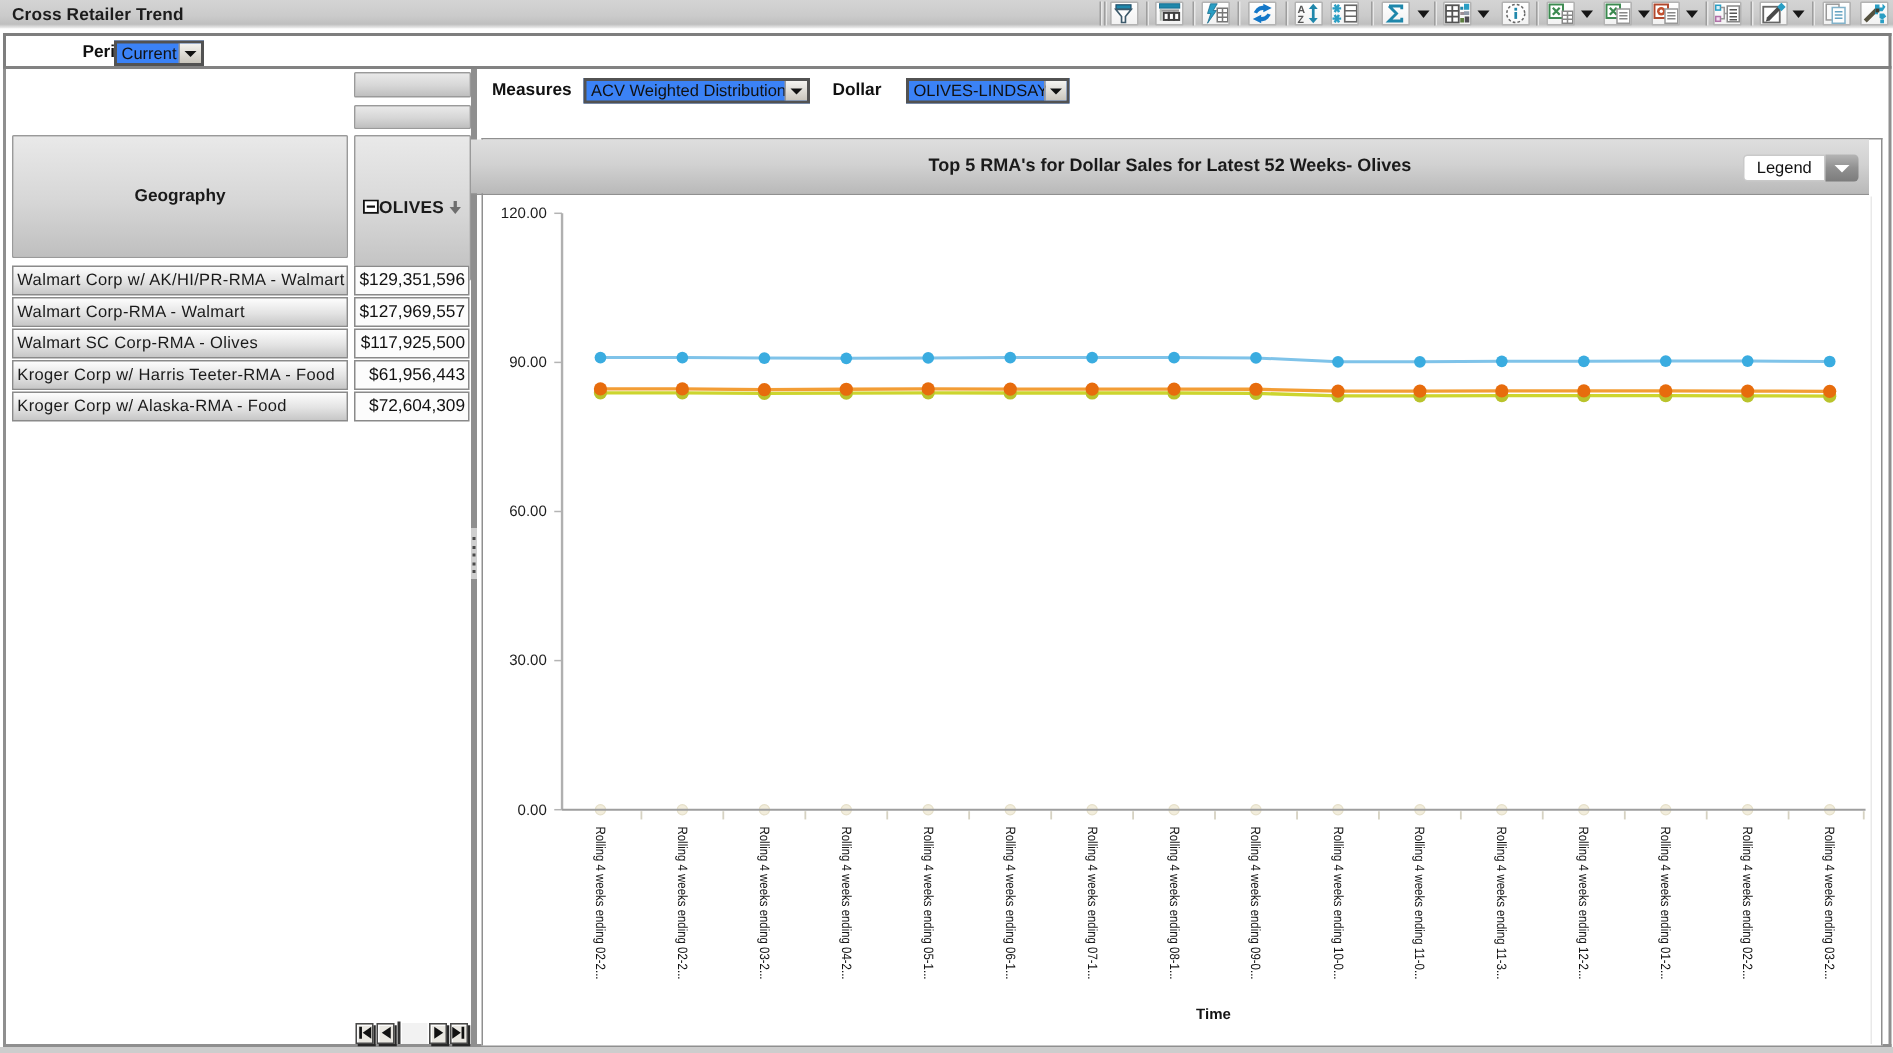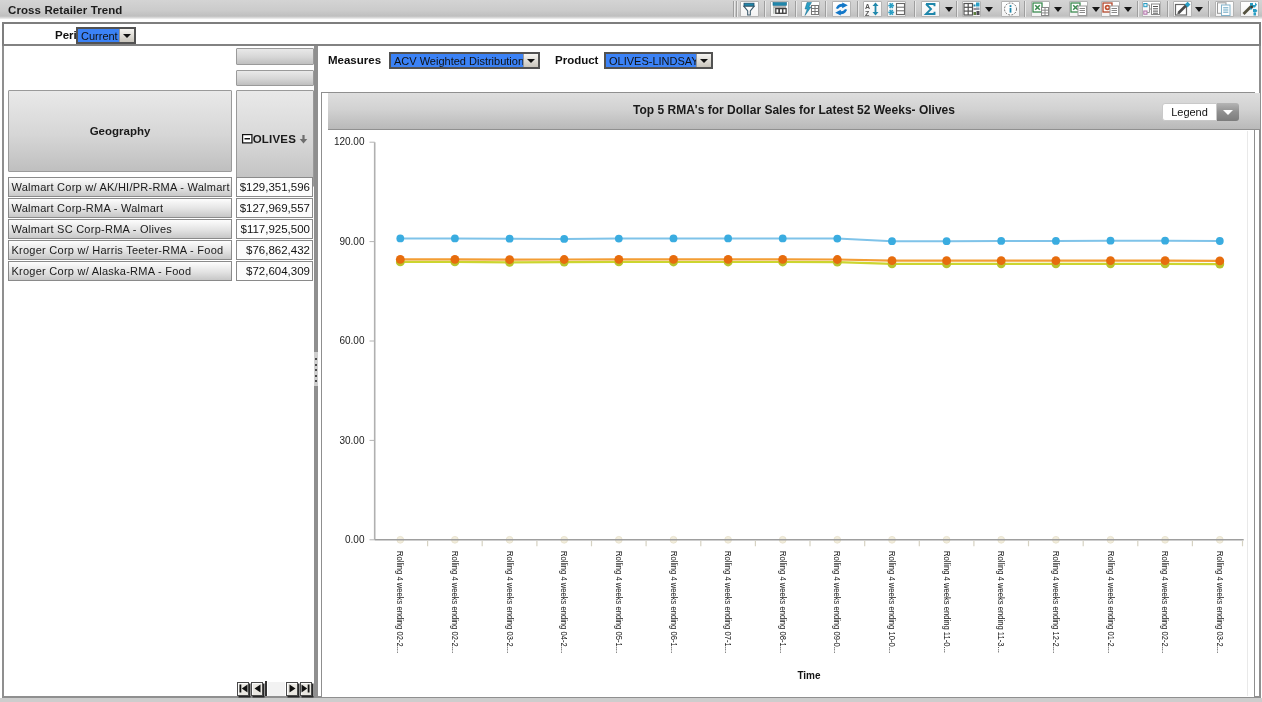--- a/index.html
+++ b/index.html
@@ -27,21 +27,21 @@
 .rcell { position:absolute; left:8px; width:224px; height:20px; background:linear-gradient(180deg,#fdfdfd 0,#e3e3e3 55%,#c7c7c7 100%);
   border:1px solid #8a8a8a; font-size:11px; letter-spacing:0.25px; color:#1a1a1a; line-height:18.5px; padding-left:2.5px; white-space:nowrap; overflow:hidden; }
 .vcell { position:absolute; left:236px; width:77px; height:20px; background:#fcfcfc; border:1px solid #8a8a8a;
   font-size:11.5px; color:#111; line-height:18.5px; text-align:right; padding-right:2px; }
 .pbtn { position:absolute; top:682px; width:12px; height:14px; background:#e9e7e1; border:1px solid #4a4a4a;
   box-shadow:inset 1px 1px 0 #fbfbfb, 1.5px 1.5px 0 #282828; }
 .pbtn svg { display:block; margin:1px auto 0; }
 #splitter { left:314px; top:46px; width:4px; height:652px; background:#8f8f8f; }
 #splitgrip { position:absolute; left:314px; top:352px; width:4px; height:34px; background:#cfcfcf; }
 #chartbox { left:321px; top:92px; width:934px; height:605px; border:1px solid #8f8f8f; border-bottom:none; background:#fff; }
-#ctitle { position:absolute; left:328px; top:93px; width:932px; height:37px;
+#ctitle { position:absolute; left:314px; top:93px; width:932px; height:37px;
   background:linear-gradient(180deg,#dedede 0,#d2d2d2 45%,#b9b9b9 100%); border-bottom:1.5px solid #909090;
   text-align:center; font-size:12px; font-weight:bold; color:#1a1a1a; line-height:35px; }
 #legend { position:absolute; left:1162px; top:103px; width:77px; height:18px; }
 #legend .lw { position:absolute; left:0; top:0; width:55px; height:18px; background:#fff; border:1px solid #c9c9c9;
   border-radius:3px 0 0 3px; font-size:11px; color:#111; text-align:center; line-height:16px; }
 #legend .lb { position:absolute; left:55px; top:0; width:22px; height:18px;
   background:linear-gradient(180deg,#b5b5b5 0,#909090 50%,#7c7c7c 100%); border-radius:0 3px 3px 0; }
 #legend .lb:after { content:""; position:absolute; left:6px; top:7px; border-left:5px solid transparent; border-right:5px solid transparent; border-top:5px solid #fff; }
 #botbar { left:0; top:698px; width:1262px; height:4px; background:#cdcdcd; }
 .mlabel { position:absolute; font-size:11.5px; font-weight:bold; color:#111;text-align:right; }
@@ -245,21 +245,21 @@
         <polygon points="0.7,4 8.3,4 4.5,8.6" fill="#6e6e6e"></polygon>
       </svg></span>
   </div>
 <div class="rcell" style="top:177px">Walmart Corp w/ AK/HI/PR-RMA - Walmart</div>
 <div class="vcell" style="top:177px">$129,351,596</div>
 <div class="rcell" style="top:198px">Walmart Corp-RMA - Walmart</div>
 <div class="vcell" style="top:198px">$127,969,557</div>
 <div class="rcell" style="top:219px">Walmart SC Corp-RMA - Olives</div>
 <div class="vcell" style="top:219px">$117,925,500</div>
 <div class="rcell" style="top:240px">Kroger Corp w/ Harris Teeter-RMA - Food</div>
-<div class="vcell" style="top:240px">$76,862,432</div>
+<div class="vcell" style="top:240px">$61,956,443</div>
 <div class="rcell" style="top:261px">Kroger Corp w/ Alaska-RMA - Food</div>
 <div class="vcell" style="top:261px">$72,604,309</div>
 <div class="pbtn" style="left:237px">
     <svg width="9" height="9" viewBox="0 0 9 9">
       <rect x="0.5" y="0.5" width="1.8" height="8" fill="#111"></rect>
       <polygon points="8.5,0.5 8.5,8.5 2.8,4.5" fill="#111"></polygon>
     </svg>
   </div>
 <div class="pbtn" style="left:251px">
     <svg width="9" height="9" viewBox="0 0 9 9">
@@ -277,21 +277,21 @@
     <svg width="9" height="9" viewBox="0 0 9 9">
       <polygon points="0.5,0.5 0.5,8.5 6.2,4.5" fill="#111"></polygon>
       <rect x="6.7" y="0.5" width="1.8" height="8" fill="#111"></rect>
     </svg>
   </div>
 <span class="mlabel" style="left:328px;top:54px">Measures</span>
 <div class="xsel" style="left:389px;top:52px;width:151px;height:17px">
     <span class="tx">ACV Weighted Distribution</span>
     <span class="bt"></span>
   </div>
-<span class="mlabel" style="left:555px;top:54px">Product</span>
+<span class="mlabel" style="left:555px;top:54px">Dollar</span>
 <div class="xsel" style="left:604px;top:52px;width:109px;height:17px">
     <span class="tx">OLIVES-LINDSAY</span>
     <span class="bt"></span>
   </div>
 <div id="chartbox" class="abs"></div>
 <div id="ctitle">Top 5 RMA's for Dollar Sales for Latest 52 Weeks- Olives</div>
 <div id="legend">
     <span class="lw">Legend</span>
     <span class="lb"></span>
   </div>

